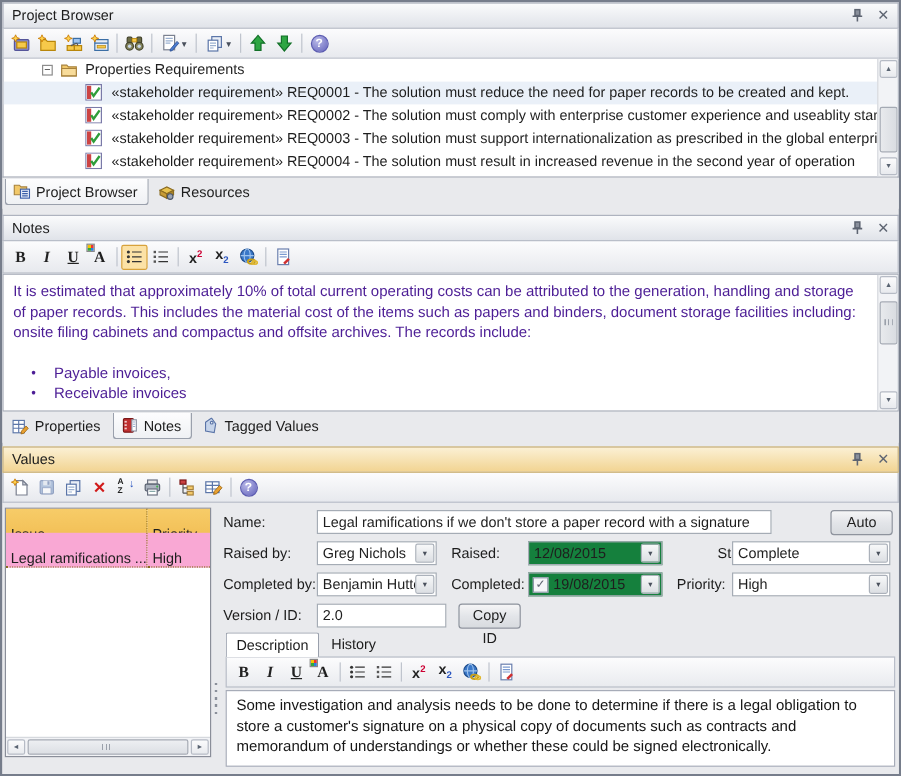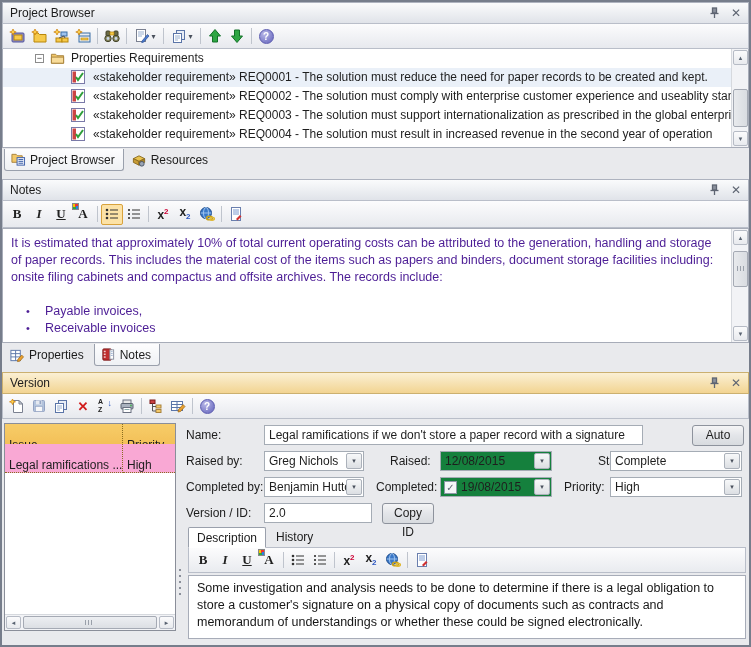--- a/index.html
+++ b/index.html
@@ -432,26 +432,33 @@
             <rect x="10" y="3" width="4" height="10" fill="#fff" stroke="#8a90a0"></rect>
             <line x1="11" y1="5" x2="13" y2="5" stroke="#9ab0d0"></line>
             <line x1="11" y1="7" x2="13" y2="7" stroke="#9ab0d0"></line>
             <line x1="11" y1="9" x2="13" y2="9" stroke="#9ab0d0"></line>
             <rect x="3.5" y="4" width="2" height="1.5" fill="#f0d0d0"></rect>
             <rect x="3.5" y="7" width="2" height="1.5" fill="#f0d0d0"></rect>
             <rect x="3.5" y="10" width="2" height="1.5" fill="#f0d0d0"></rect>
           </svg>
         <span>Notes</span>
       </span>
+      <span class="dtab">
+        <svg width="16" height="15" viewBox="0 0 16 16">
+            <path d="M7 2.5 L13.5 2.5 L13.5 9 L8 14.5 L2.5 9 Z" fill="#C6D4EA" stroke="#5b75a8" transform="rotate(-35 8 8)"></path>
+            <circle cx="9.5" cy="4.5" r="1.2" fill="#fff" stroke="#5b75a8"></circle>
+          </svg>
+        <span>Tagged Values</span>
+      </span>
     </div>
   </section>
 
   <section class="panel" id="p-issues">
     <div class="titlebar active">
-      <span>Version</span>
+      <span>Values</span>
       <span class="winbtns">
         <span class="winbtn">
           <svg class="pin-svg" viewBox="0 0 11 12">
               <g fill="none" stroke="#5E6572" stroke-width="1.3">
                 <rect x="3.5" y="1" width="4" height="5" fill="#8a909c"></rect>
                 <line x1="1.5" y1="6.5" x2="9.5" y2="6.5"></line>
                 <line x1="5.5" y1="6.5" x2="5.5" y2="11"></line>
               </g>
             </svg>
         </span>
@@ -559,21 +566,21 @@
 
       <span class="flabel" style="left:184px; top:6px">Name:</span>
       <div class="field" style="left:262px; top:6px; width:379px">Legal ramifications if we don't store a paper record with a signature</div>
       <span class="btn" style="left:690px; top:6px; width:52px">Auto</span>
 
       <span class="flabel" style="left:184px; top:32px">Raised by:</span>
       <div class="combo" style="left:262px; top:32px; width:100px">
         <span class="cval">Greg Nichols</span>
         <span class="cbtn">▾</span>
       </div>
-      <span class="flabel" style="left:388px; top:32px">Raised:</span>
+      <span class="flabel" style="left:374px; top:32px">Raised:</span>
       <div class="combo gray" style="left:438px; top:32px; width:112px">
         <span class="cval">12/08/2015</span>
         <span class="cbtn">▾</span>
       </div>
       <span class="flabel" style="left:596px; top:32px">Status:</span>
       <div class="combo" style="left:608px; top:32px; width:132px">
         <span class="cval">Complete</span>
         <span class="cbtn">▾</span>
       </div>
 

